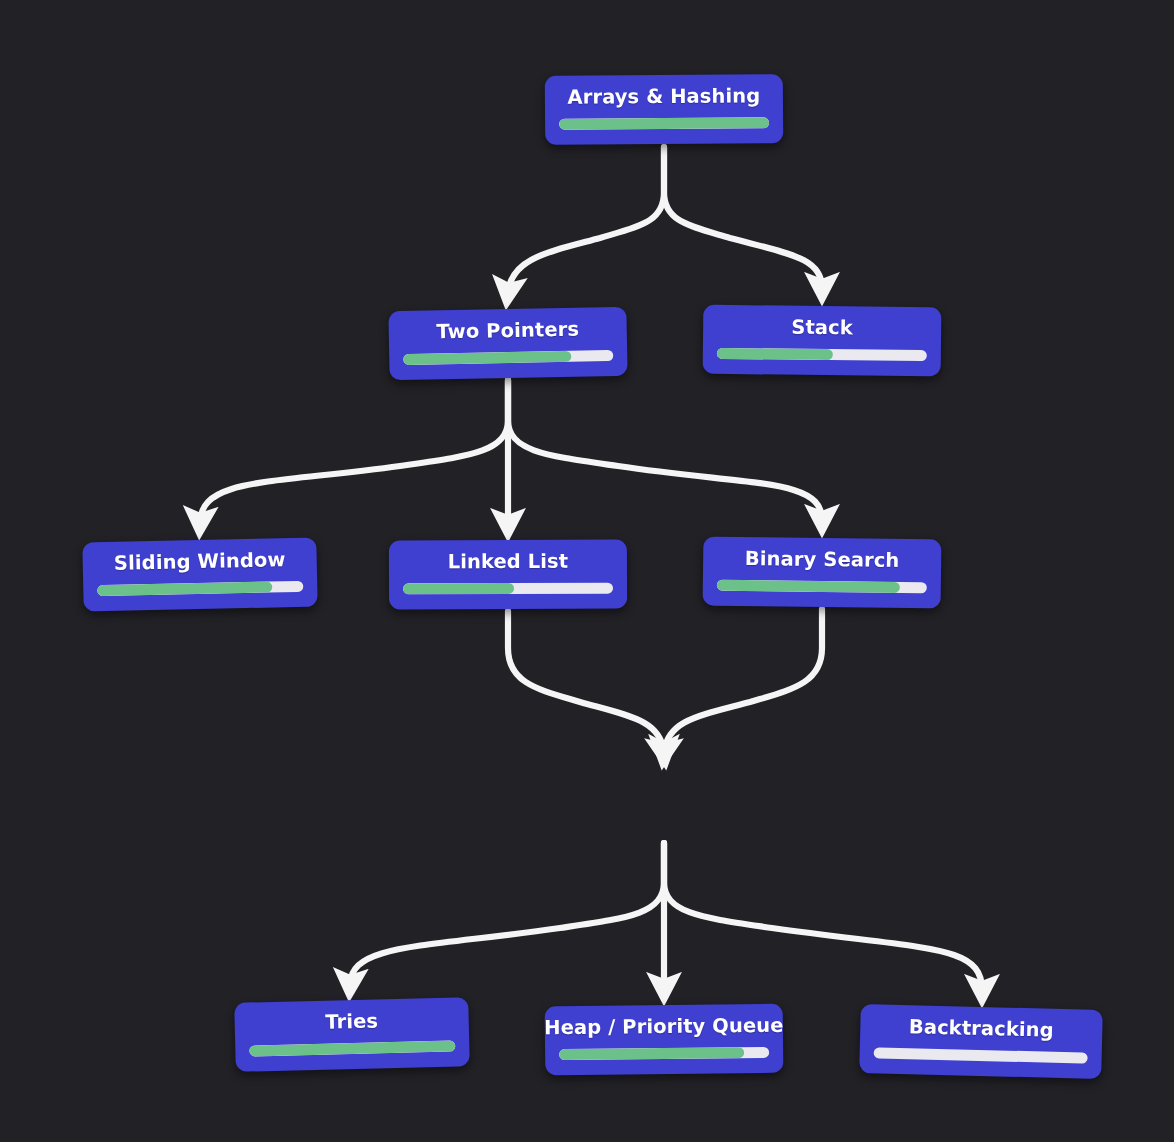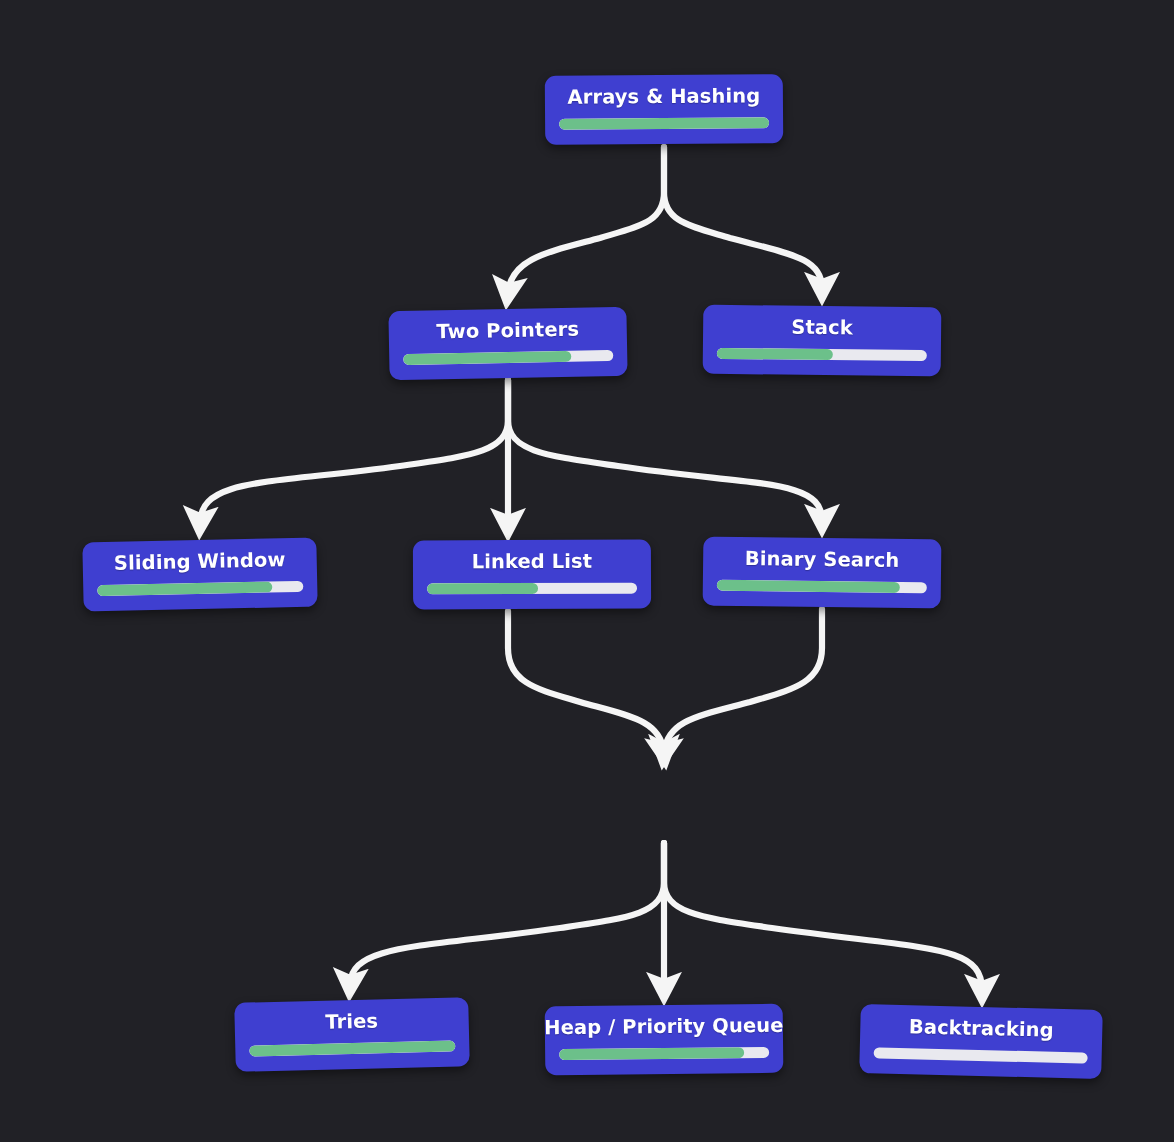--- a/index.html
+++ b/index.html
@@ -120,21 +120,21 @@
       <div class="progress-track">
         <div class="progress-fill" style="width: 55%;"></div>
       </div>
     </div>
     <div class="node" style="left: 83px; top: 540px; width: 234px; height: 69px; transform: rotate(-1.2deg);">
       <div class="node-label">Sliding Window</div>
       <div class="progress-track">
         <div class="progress-fill" style="width: 85%;"></div>
       </div>
     </div>
-    <div class="node" style="left: 389px; top: 540px; width: 238px; height: 69px; transform: rotate(-0.2deg); margin-left: 24px;">
+    <div class="node" style="left: 389px; top: 540px; width: 238px; height: 69px; transform: rotate(-0.2deg);">
       <div class="node-label">Linked List</div>
       <div class="progress-track">
         <div class="progress-fill" style="width: 53%;"></div>
       </div>
     </div>
     <div class="node" style="left: 703px; top: 538px; width: 238px; height: 69px; transform: rotate(0.7deg);">
       <div class="node-label">Binary Search</div>
       <div class="progress-track">
         <div class="progress-fill" style="width: 87%;"></div>
       </div>

